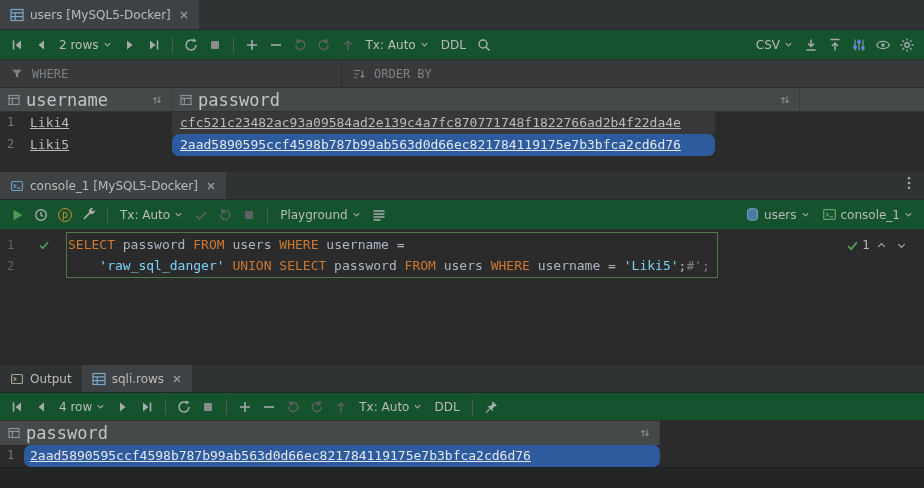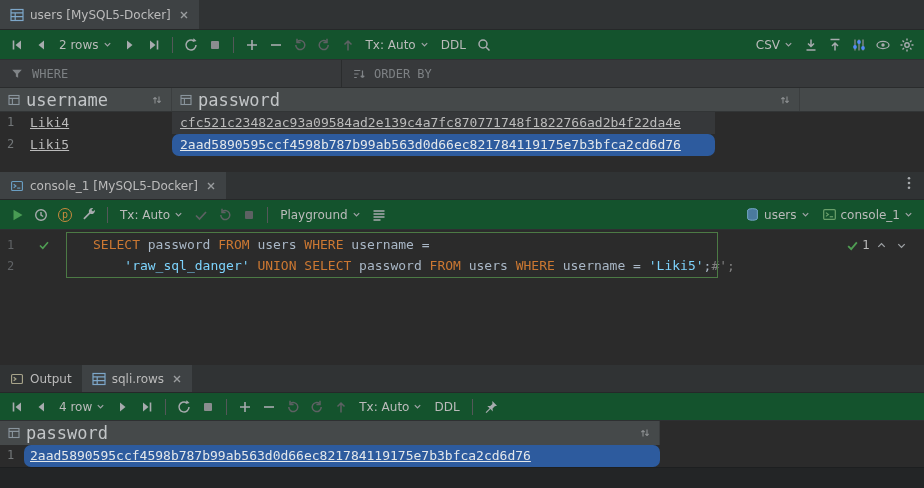--- a/index.html
+++ b/index.html
@@ -58,21 +58,21 @@
   .grid-spacer { height:16px; background:#2b2b2b; }
 
   
   .editor { position:relative; height:135px; background:#2b2b2b; display:flex;
             font-family:"DejaVu Sans Mono","Liberation Mono",monospace; font-size:13px; }
   .gutter { width:64px; padding-top:4px; flex:none; }
   .gl { height:21px; display:flex; align-items:center; }
   .lnum { width:24px; padding-left:7px; color:#606366; font-size:12px; }
   .lmark { flex:1; display:flex; justify-content:center; }
   .code { flex:1; padding:4px 0 0 4px; line-height:21px; white-space:pre; color:#a9b7c6; }
-  .cl { height:21px;margin-left:25px; }
+  .cl { height:21px; }
   .t-kw { color:#cc7832; }
   .t-id { color:#a9b7c6; }
   .t-str { color:#7dd3fc; }
   .t-cmt { color:#808080; }
   .stmt-box { position:absolute; left:66px; top:2px; width:652px; height:46px; border:1px solid #4c7a45; pointer-events:none; }
   .run-widget { position:absolute; top:7px; right:14px; display:flex; align-items:center; gap:3px;
                 font-family:"DejaVu Sans","Liberation Sans",sans-serif; font-size:12px; color:#bbbbbb; }
 
   .pbadge { width:14px; height:14px; border:1px solid #c98a3d; border-radius:50%; color:#c98a3d; font-size:10px;
             display:inline-flex; align-items:center; justify-content:center;

